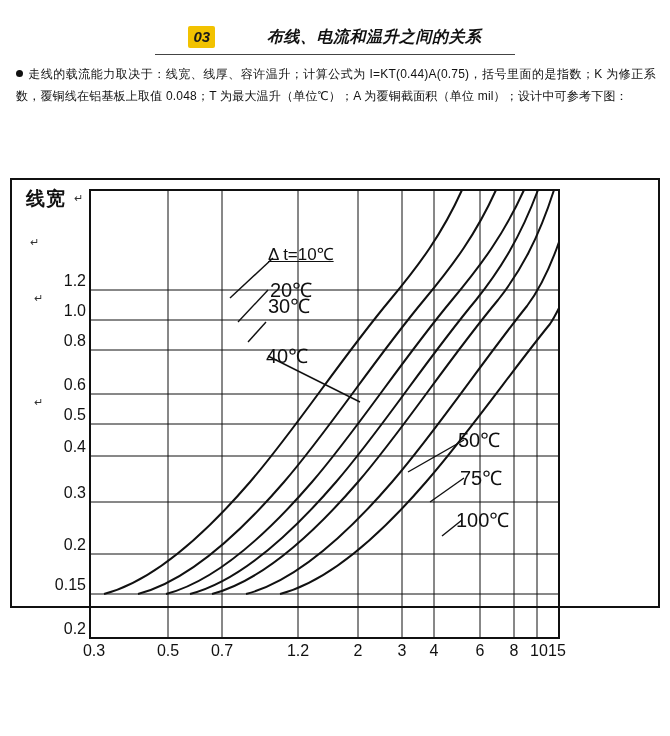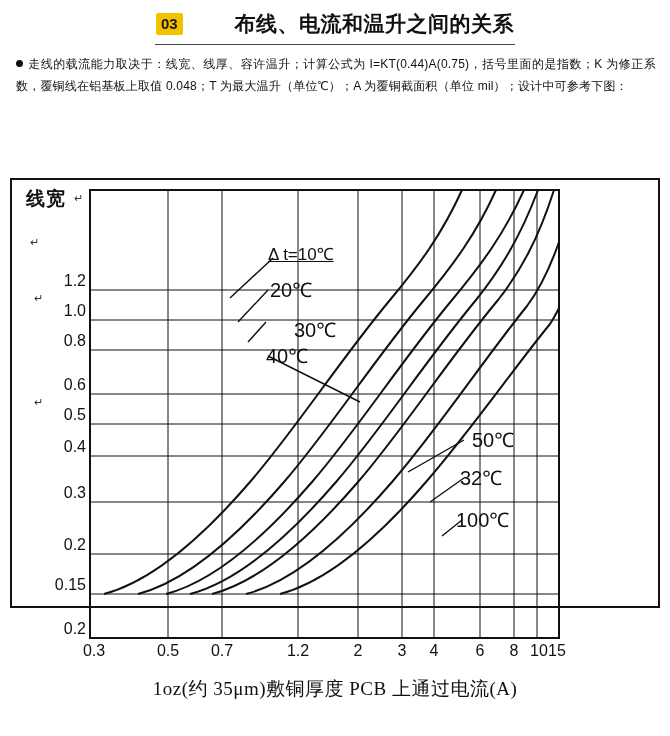--- a/index.html
+++ b/index.html
@@ -15,34 +15,35 @@
     position: relative;
     overflow: hidden;
   }
 
   
   .header {
     display: flex;
     align-items: center;
     justify-content: center;
     gap: 8px;
-    padding-top: 10px;
+    padding-top: 26px;
+    font-style: italic;
   }
   .header-badge {
     background: #f2c200;
     color: #1a1a1a;
     font-weight: bold;
     font-size: 15px;
     line-height: 1;
     padding: 3px 5px 4px 5px;
     border-radius: 2px;
     font-family: "Liberation Sans", sans-serif;
   }
   .header-title {
-    font-size: 21px;
+    font-size: 16px;
     font-weight: bold;
     letter-spacing: 0.5px;
     margin-left: 44px;
   }
   .header-rule {
     width: 360px;
     height: 1px;
     background: #444;
     margin: 6px auto 0 auto;
   }
@@ -236,35 +237,34 @@
         <line x1="176" y1="132" x2="158" y2="152"></line>
         <line x1="178" y1="166" x2="270" y2="212"></line>
         <line x1="374" y1="250" x2="318" y2="282"></line>
         <line x1="374" y1="288" x2="340" y2="312"></line>
         <line x1="372" y1="330" x2="352" y2="346"></line>
       </g>
     </svg>
 
     <span class="curve-label big" style="left:178px; top:52px;text-decoration:underline;">Δ t=10℃</span>
     <span class="curve-label" style="left:180px; top:86px;">20℃</span>
-    <span class="curve-label" style="left:178px; top:126px;margin-left:26px;">30℃</span>
+    <span class="curve-label" style="left:178px; top:102px;">30℃</span>
     <span class="curve-label" style="left:176px; top:152px;">40℃</span>
-    <span class="curve-label" style="left:382px; top:236px;">50℃</span>
-    <span class="curve-label" style="left:370px; top:274px;">32℃</span>
+    <span class="curve-label" style="left:368px; top:236px;">50℃</span>
+    <span class="curve-label" style="left:370px; top:274px;">75℃</span>
     <span class="curve-label" style="left:366px; top:316px;">100℃</span>
   </div>
 
   <div class="xtick-wrap">
     <div class="xtick" style="left:4px;">0.3</div>
     <div class="xtick" style="left:78px;">0.5</div>
     <div class="xtick" style="left:132px;">0.7</div>
     <div class="xtick" style="left:208px;">1.2</div>
     <div class="xtick" style="left:268px;">2</div>
     <div class="xtick" style="left:312px;">3</div>
     <div class="xtick" style="left:344px;">4</div>
     <div class="xtick" style="left:390px;">6</div>
     <div class="xtick" style="left:424px;">8</div>
     <div class="xtick" style="left:449px;">10</div>
     <div class="xtick" style="left:467px;">15</div>
   </div>
 
-  <div class="xaxis-title">1oz(约 35μm)敷铜厚度 PCB 上通过电流(A)</div>
 </div>
 
 </body></html>

